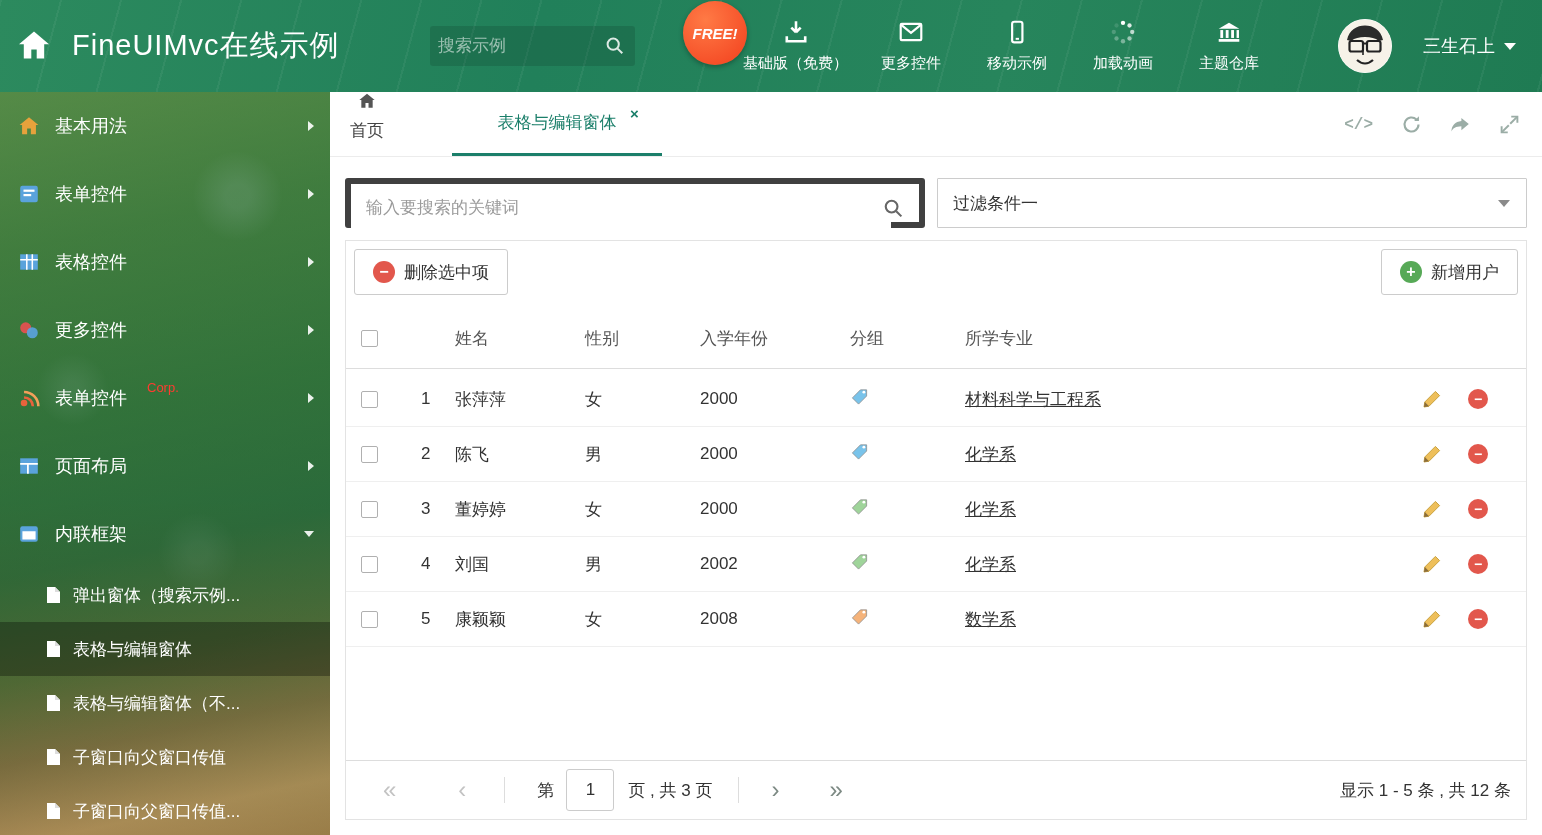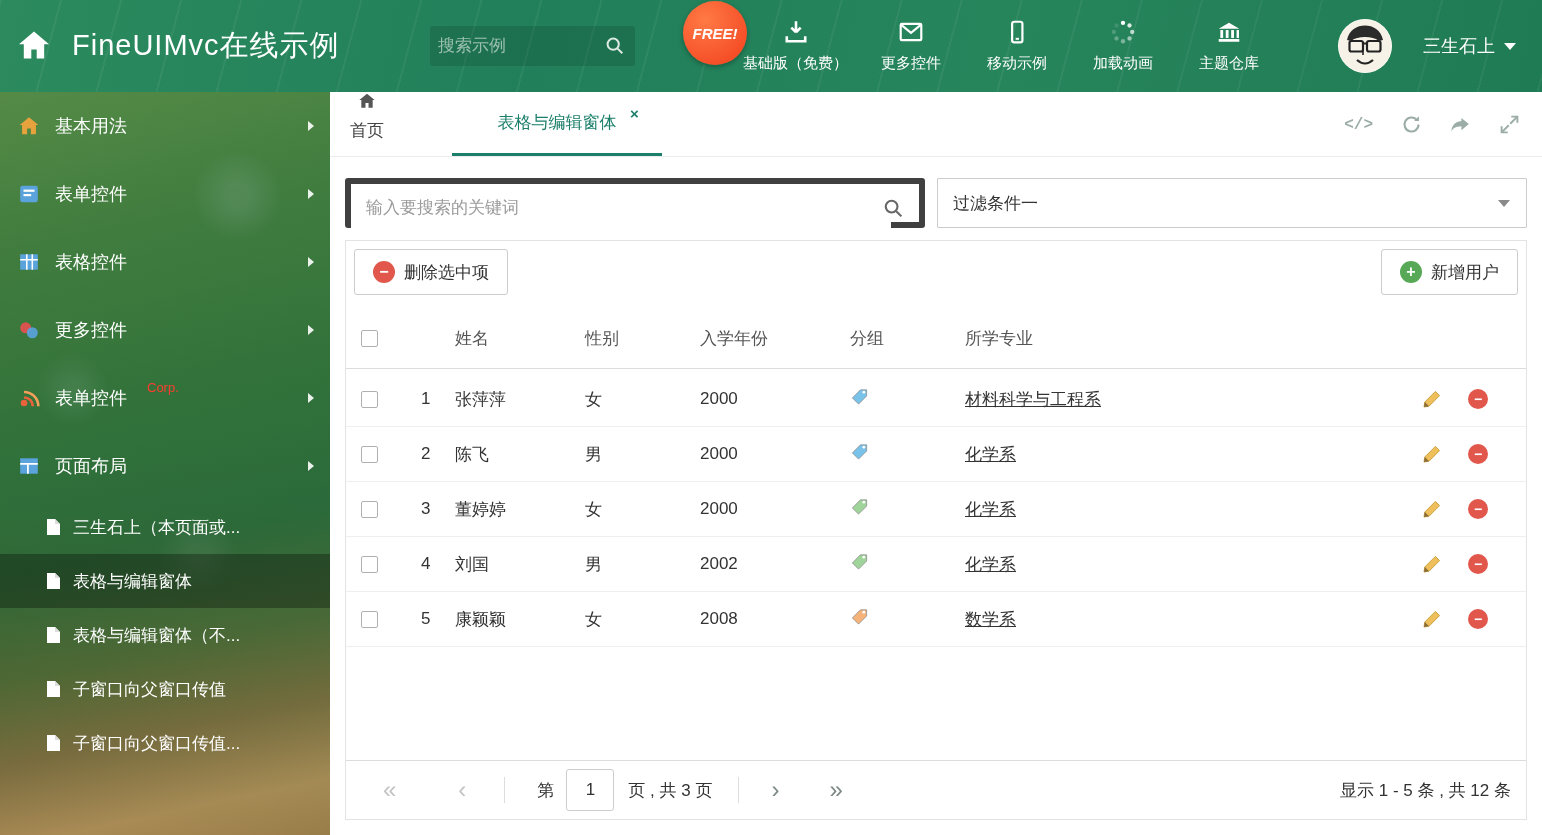--- a/index.html
+++ b/index.html
@@ -239,27 +239,35 @@
       <span class="arr tri-right"></span>
     </div>
     <div class="side-item">
       <svg class="sicon" viewBox="0 0 20 20">
           <rect x="2" y="3" width="16" height="14" fill="#5aa3dc"></rect>
           <path d="M2 8h16M9 8v9" stroke="#fff" stroke-width="1.6"></path>
         </svg>
       <span>页面布局</span>
       <span class="arr tri-right"></span>
     </div>
+    <div class="side-item">
+      <svg class="sicon" viewBox="0 0 20 20">
+          <rect x="2" y="3" width="16" height="14" rx="2" fill="#5aa3dc"></rect>
+          <rect x="4" y="7.5" width="12" height="7.5" fill="#fff"></rect>
+        </svg>
+      <span>内联框架</span>
+      <span class="arr tri-down"></span>
+    </div>
 
     <div class="sub-item">
       <svg class="ficon" width="15" height="18" viewBox="0 0 15 18">
           <path d="M1 1h8l5 5v11H1z" fill="#fff"></path>
           <path d="M9 1v5h5z" fill="#ddd"></path>
         </svg>
-      <span>三生石上（本页面或...</span>
+      <span>弹出窗体（搜索示例...</span>
     </div>
     <div class="sub-item selected">
       <svg class="ficon" width="15" height="18" viewBox="0 0 15 18">
           <path d="M1 1h8l5 5v11H1z" fill="#fff"></path>
           <path d="M9 1v5h5z" fill="#ddd"></path>
         </svg>
       <span>表格与编辑窗体</span>
     </div>
     <div class="sub-item">
       <svg class="ficon" width="15" height="18" viewBox="0 0 15 18">

